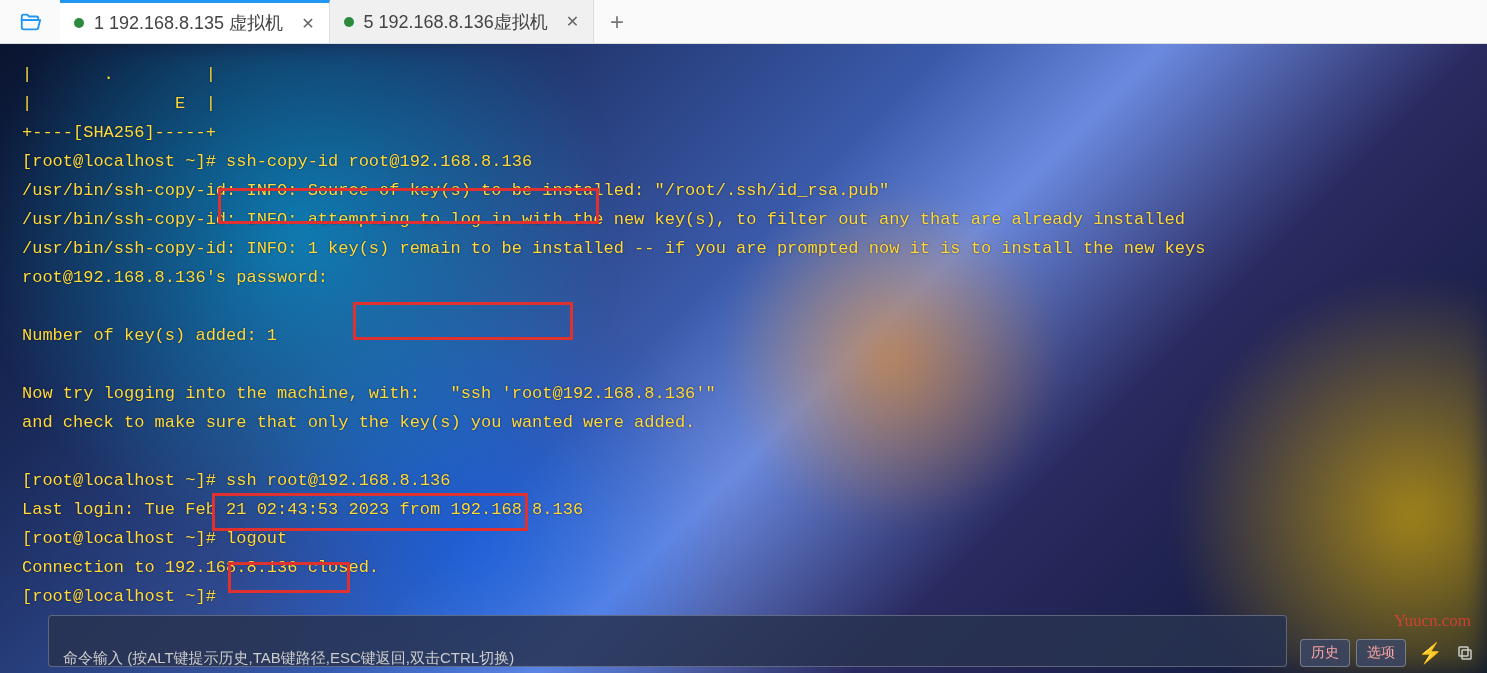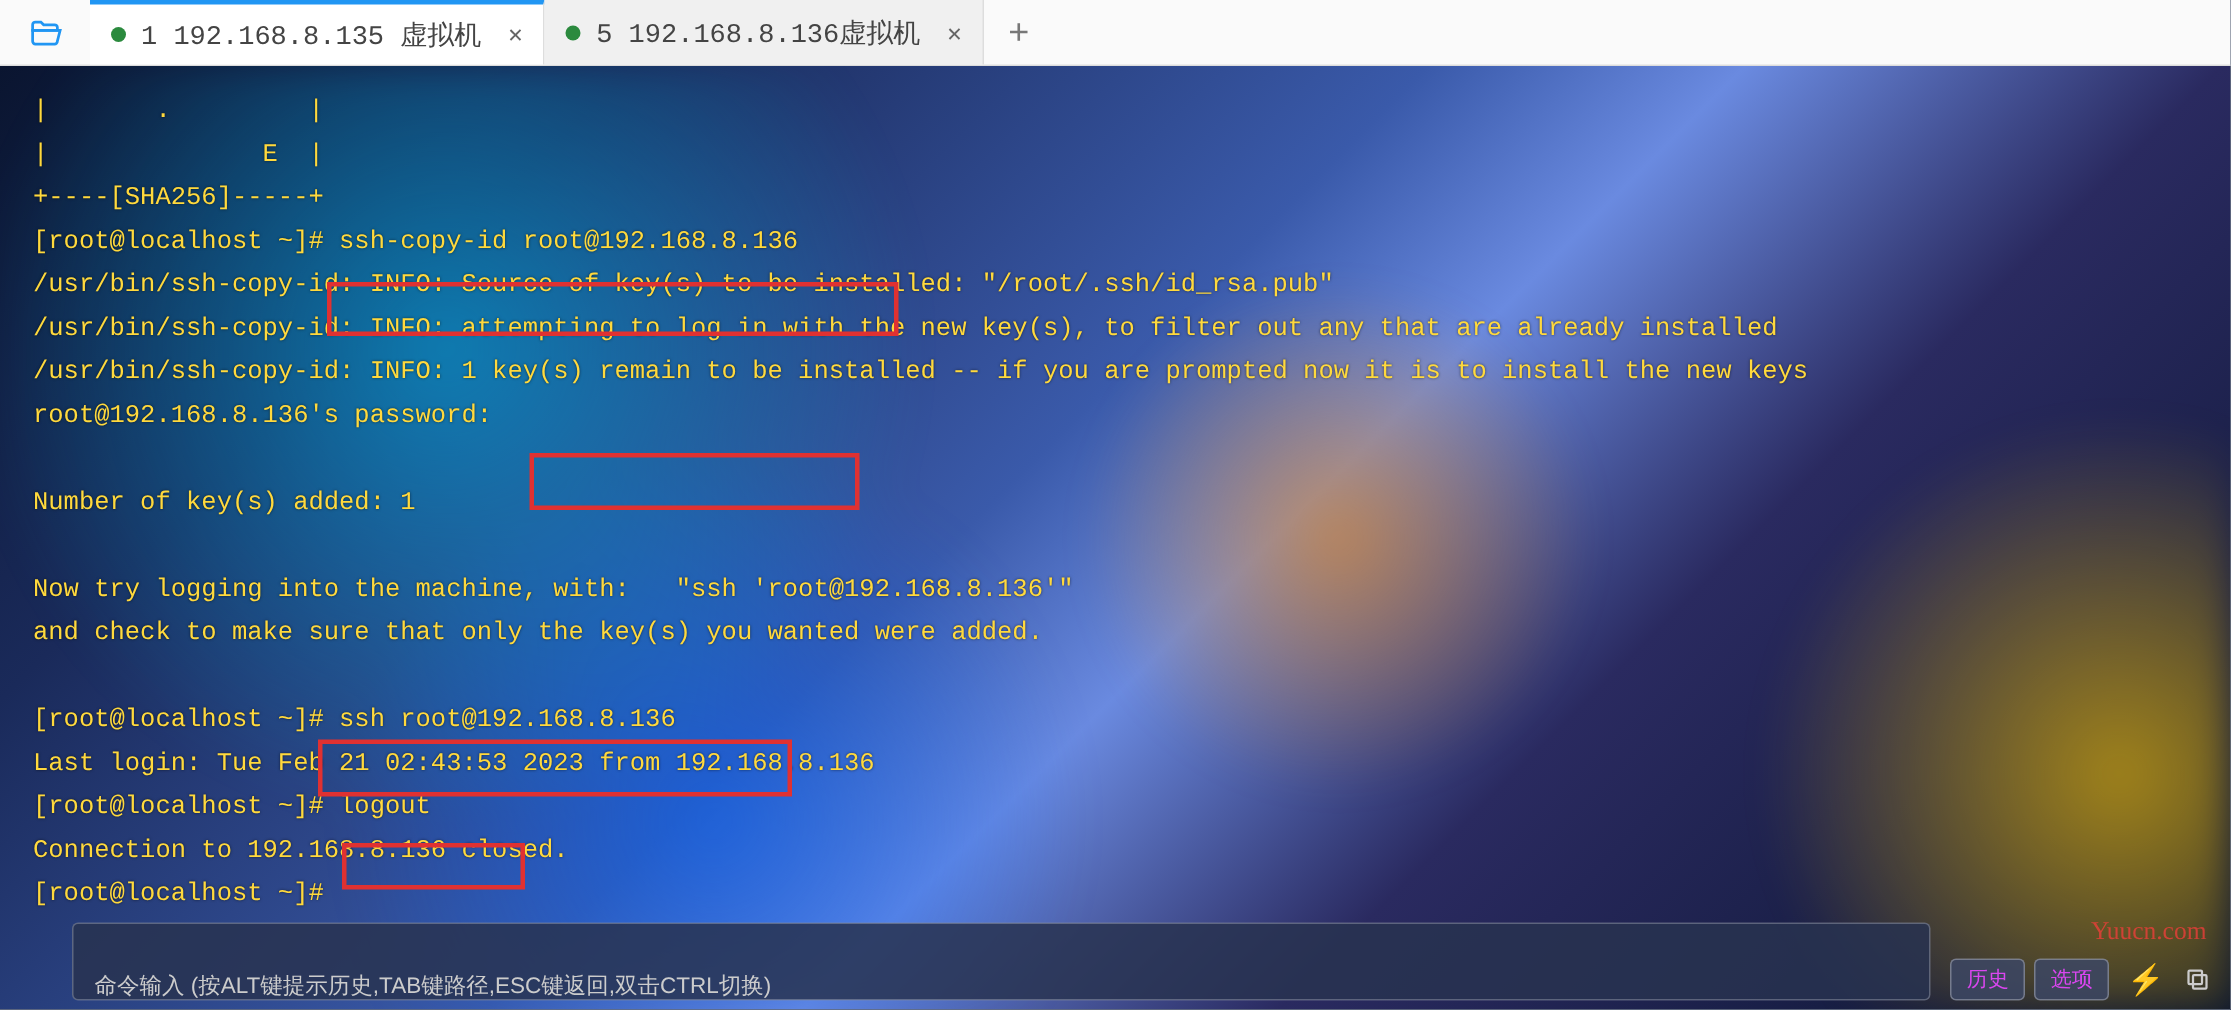--- a/index.html
+++ b/index.html
@@ -1,20 +1,20 @@
 <!DOCTYPE html>
 <html><head>
 <meta charset="utf-8">
 <style>
 * { margin:0; padding:0; box-sizing:border-box; }
 body { width:1487px; height:673px; font-family:"Microsoft YaHei",sans-serif; background:#f5f5f5; overflow:hidden; position:relative; }
 .tabbar { height:44px; background:#fafafa; border-bottom:1px solid #ddd; display:flex; align-items:stretch; }
 .folder-btn { width:60px; display:flex; align-items:center; justify-content:center; cursor:pointer; }
 .folder-btn svg { width:24px; height:22px; }
-.tab { display:flex; align-items:center; padding:12px 14px; font-size:18px; color:#444; border-right:1px solid #ddd; cursor:pointer; gap:10px; background:#f0f0f0;font-family:Liberation Mono, monospace; }
+.tab { display:flex; align-items:center; padding:12px 14px; font-size:18px; color:#444; border-right:1px solid #ddd; cursor:pointer; gap:10px; background:#f0f0f0; }
 .tab.active { background:#fff; border-top:3px solid #2196f3; }
 .tab .dot { width:10px; height:10px; border-radius:50%; background:#2b8a3e; }
 .tab .close { font-size:16px; color:#666; cursor:pointer; margin-left:8px; }
 .add-tab { width:46px; display:flex; align-items:center; justify-content:center; font-size:24px; color:#777; cursor:pointer; }
 .terminal-wrap { position:relative; width:100%; height:calc(100% - 44px); background:#0a1a3a; overflow:hidden; }
 .bg3d { position:absolute; inset:0; background:linear-gradient(135deg,#0a1530 0%,#1a2a5a 20%,#3a5aaa 45%,#6a8ae0 55%,#2a2a60 70%,#0a1530 100%); }
 .bg3d::before { content:""; position:absolute; inset:0; background:
   radial-gradient(circle at 20% 30%, rgba(0,200,255,0.5) 0%, transparent 25%),
   radial-gradient(circle at 60% 50%, rgba(255,140,0,0.55) 0%, transparent 18%),
   radial-gradient(circle at 95% 75%, rgba(255,200,0,0.6) 0%, transparent 16%),
@@ -23,21 +23,21 @@
 .terminal { position:relative; padding:16px 22px; font-family:"Consolas","Courier New",monospace; font-size:17px; line-height:29px; color:#ffd93d; white-space:pre; font-weight:500; text-shadow:0 0 2px rgba(0,0,0,0.6); }
 .hlbox { position:absolute; border:3px solid #e03131; pointer-events:none; }
 .hl1 { left:218px; top:144px; width:381px; height:36px; }
 .hl2 { left:353px; top:258px; width:220px; height:38px; }
 .hl3 { left:212px; top:449px; width:316px; height:38px; }
 .hl4 { left:228px; top:518px; width:122px; height:31px; }
 .cmdbar { position:absolute; bottom:6px; left:48px; right:200px; height:52px; background:rgba(40,50,80,0.85); border:1px solid rgba(255,255,255,0.25); border-radius:4px; display:flex; align-items:flex-end; padding:0 14px; }
 .cmdbar input { width:100%; background:transparent; border:none; outline:none; color:#eee; font-size:15px; }
 .cmdbar input::placeholder { color:#ccc; }
 .right-btns { position:absolute; bottom:6px; right:12px; display:flex; gap:6px; align-items:center; }
-.pill { background:rgba(60,70,100,0.85); border:1px solid rgba(255,255,255,0.3); border-radius:4px; color:#d946ef; font-size:14px; padding:4px 10px; cursor:pointer;font-family:Liberation Mono, monospace; }
+.pill { background:rgba(60,70,100,0.85); border:1px solid rgba(255,255,255,0.3); border-radius:4px; color:#fca5a5; font-size:14px; padding:4px 10px; cursor:pointer;font-family:Liberation Mono, monospace; }
 .bolt { color:#7cfc00; font-size:20px; padding:0 6px; cursor:pointer; }
 .dup-icon { width:20px; height:18px; cursor:pointer; }
 .watermark { position:absolute; right:16px; bottom:42px; color:rgba(255,60,60,0.7); font-size:17px; font-family:serif; pointer-events:none; }
 </style>
 </head>
 <body>
 
 <div class="tabbar">
   <div class="folder-btn">
     <svg viewBox="0 0 24 24" fill="none" stroke="#2196f3" stroke-width="2">

